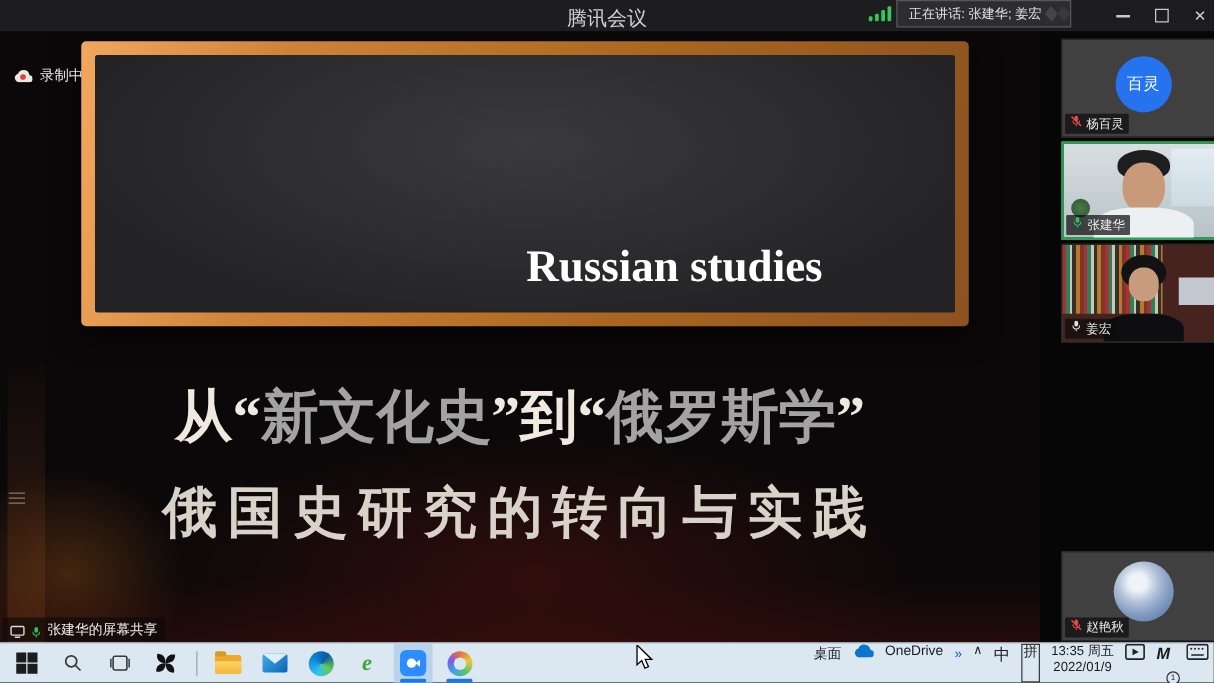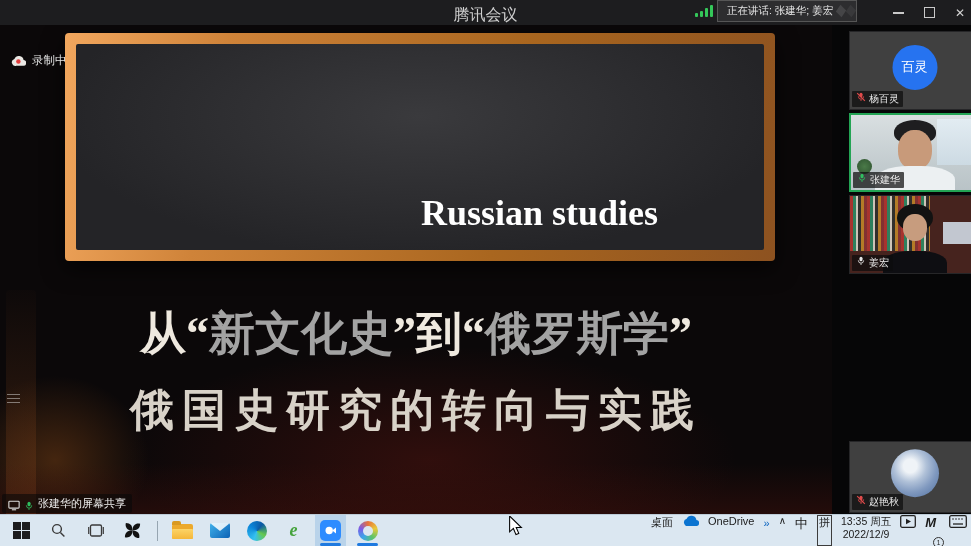--- a/index.html
+++ b/index.html
@@ -329,21 +329,21 @@
     <svg width="17" height="11" viewBox="0 0 20 13">
       <path d="M8 13 h8.5 a3.5 3.5 0 0 0 .5-7 A6 6 0 0 0 5.5 4.5 A4.3 4.3 0 0 0 8 13Z" fill="#0b74d1"></path>
     </svg>
     <span class="small">OneDrive</span>
     <span class="ovf">»</span>
     <span class="chev">∧</span>
     <span class="ime">中</span>
     <span class="shape">拼</span>
     <div class="clock">
       <div>13:35 周五</div>
-      <div>2022/12/9</div>
+      <div>2022/01/9</div>
     </div>
     <svg width="16" height="13" viewBox="0 0 16 13">
       <rect x="0.7" y="0.7" width="14.6" height="11.6" rx="1.5" fill="none" stroke="#222" stroke-width="1.3"></rect>
       <path d="M6 3.8 L11 6.5 L6 9.2 Z" fill="#222"></path>
     </svg>
     <span class="m1"><span>M</span><b>1</b></span>
     <svg width="18" height="13" viewBox="0 0 18 13" style="margin-left:4px">
       <rect x="0.7" y="0.7" width="16.6" height="11.6" rx="1.5" fill="none" stroke="#222" stroke-width="1.3"></rect>
       <circle cx="4" cy="4" r="0.8" fill="#222"></circle>
         <circle cx="7" cy="4" r="0.8" fill="#222"></circle>

